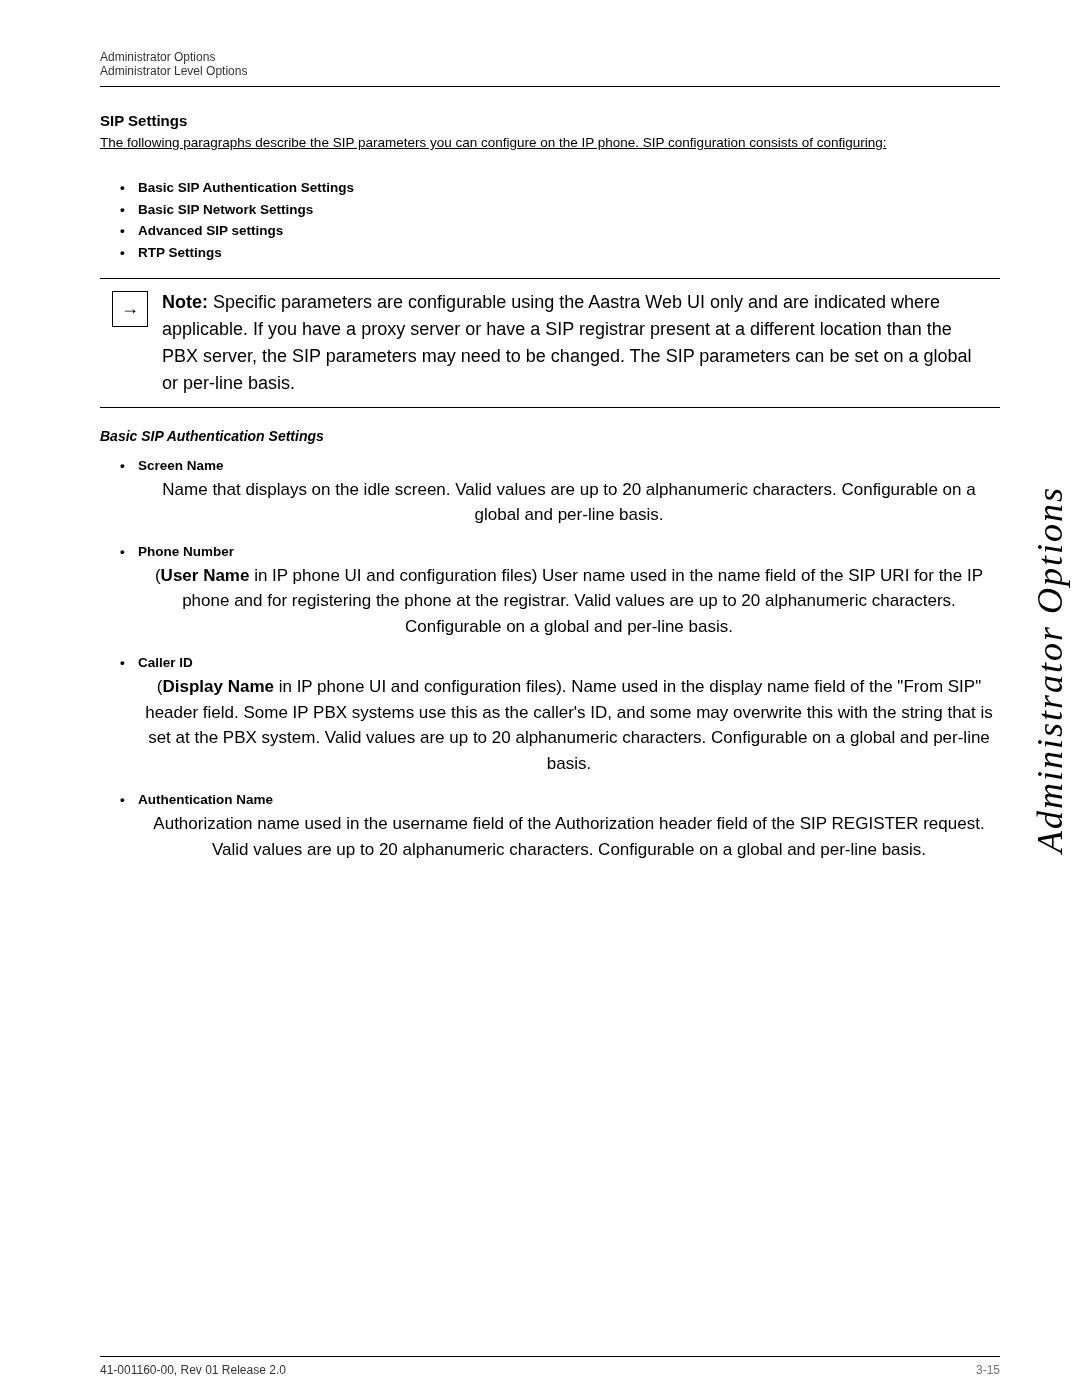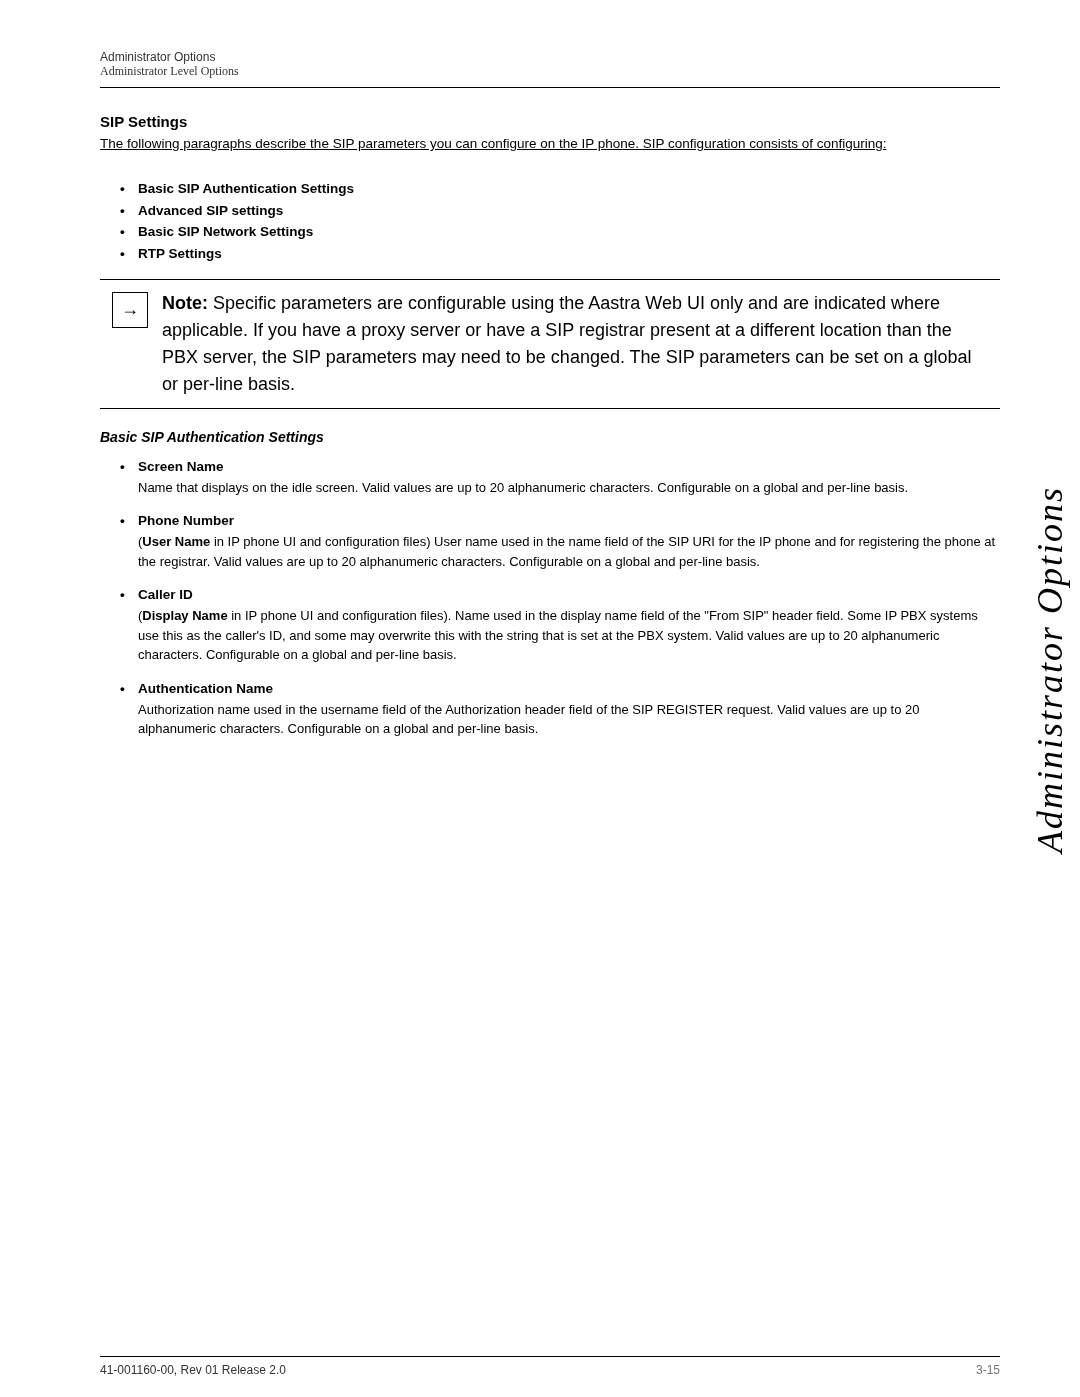--- a/index.html
+++ b/index.html
@@ -68,21 +68,21 @@
 
     .breadcrumb-line1 {
       font-size: 12px;
       color: #333333;
       font-family: Arial, sans-serif;
     }
 
     .breadcrumb-line2 {
       font-size: 12px;
       color: #333333;
-      font-family: Liberation Serif, serif;
+      font-family: Liberation Sans, sans-serif;
     }
 
     
     .section-heading {
       font-size: 15px;
       font-weight: bold;
       font-family: Arial, sans-serif;
       margin-bottom: 4px;
     }
 
@@ -184,24 +184,25 @@
     }
 
     .detail-item-header::before {
       content: '•';
       position: absolute;
       left: 0;
       font-weight: bold;
     }
 
     .detail-item-body {
-      font-size: 13px;
+      font-size: 17px;
       font-family: Arial, sans-serif;
       line-height: 1.5;
       margin-left: 18px;
+      text-align: center;
     }
 
     .detail-item-body strong {
       font-weight: bold;
     }
 
     
     .footer {
       position: absolute;
       bottom: 20px;
@@ -241,22 +242,22 @@
       <div class="breadcrumb-line1">Administrator Options</div>
       <div class="breadcrumb-line2">Administrator Level Options</div>
     </div>
 
     <div class="section-heading">SIP Settings</div>
 
     <p class="body-text">The following paragraphs describe the SIP parameters you can configure on the IP phone. SIP configuration consists of configuring:</p>
 
     <ul class="bullet-list">
       <li>Basic SIP Authentication Settings</li>
+      <li>Basic SIP Network Settings</li>
       <li>Advanced SIP settings</li>
-      <li>Basic SIP Network Settings</li>
       <li>RTP Settings</li>
     </ul>
 
     <div class="note-box">
       <div class="note-arrow">
         <span class="note-arrow-symbol">→</span>
       </div>
       <div class="note-text">
         <strong>Note:</strong>
         <span> Specific parameters are configurable using the Aastra Web UI only and are indicated where applicable. If you have a proxy server or have a SIP registrar present at a different location than the PBX server, the SIP parameters may need to be changed. The SIP parameters can be set on a global or per-line basis.</span>

